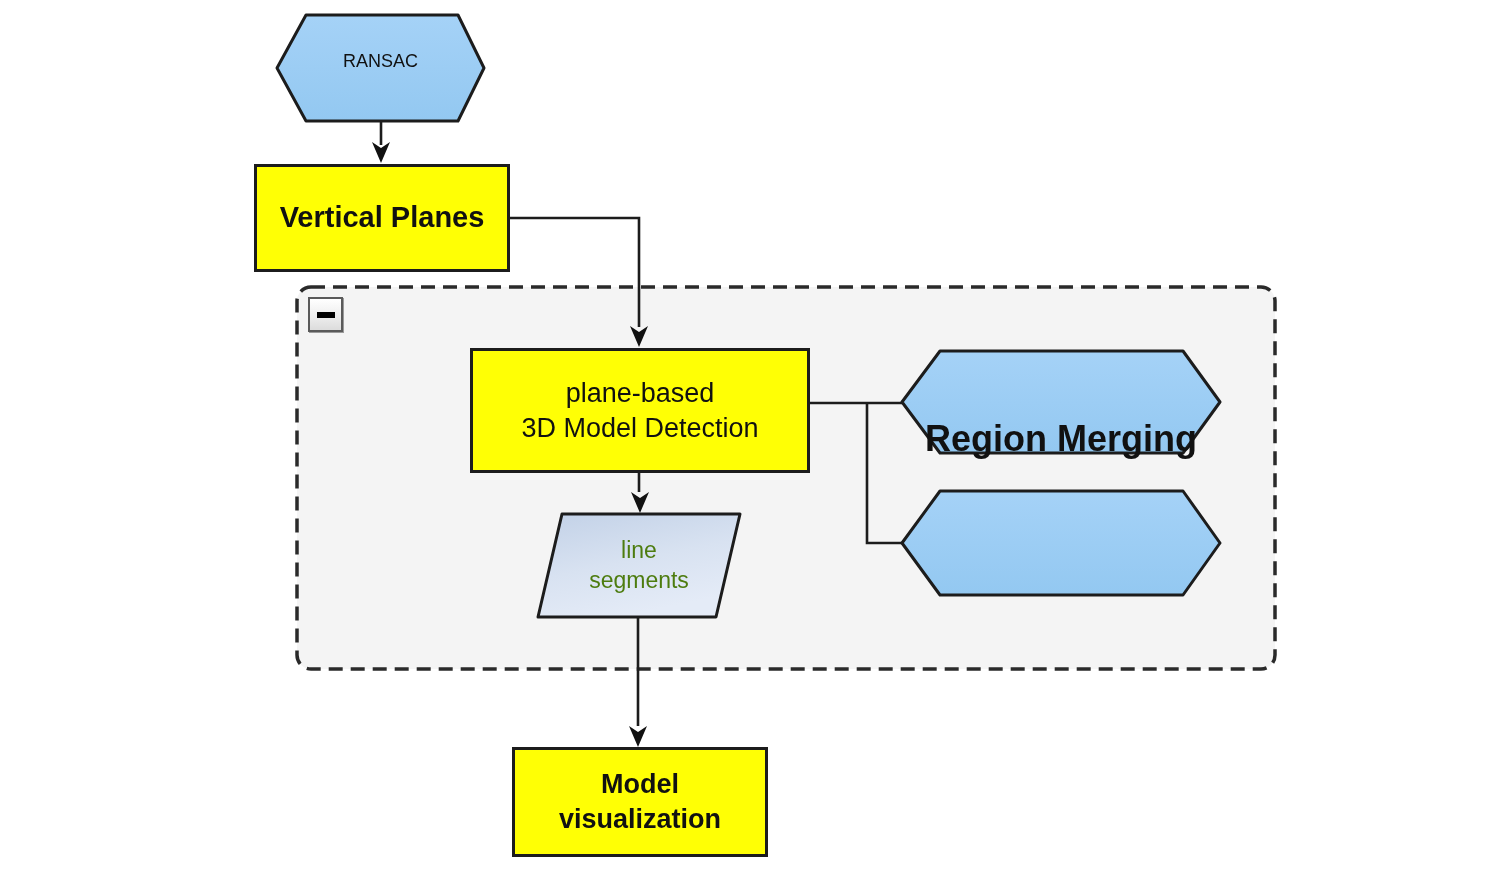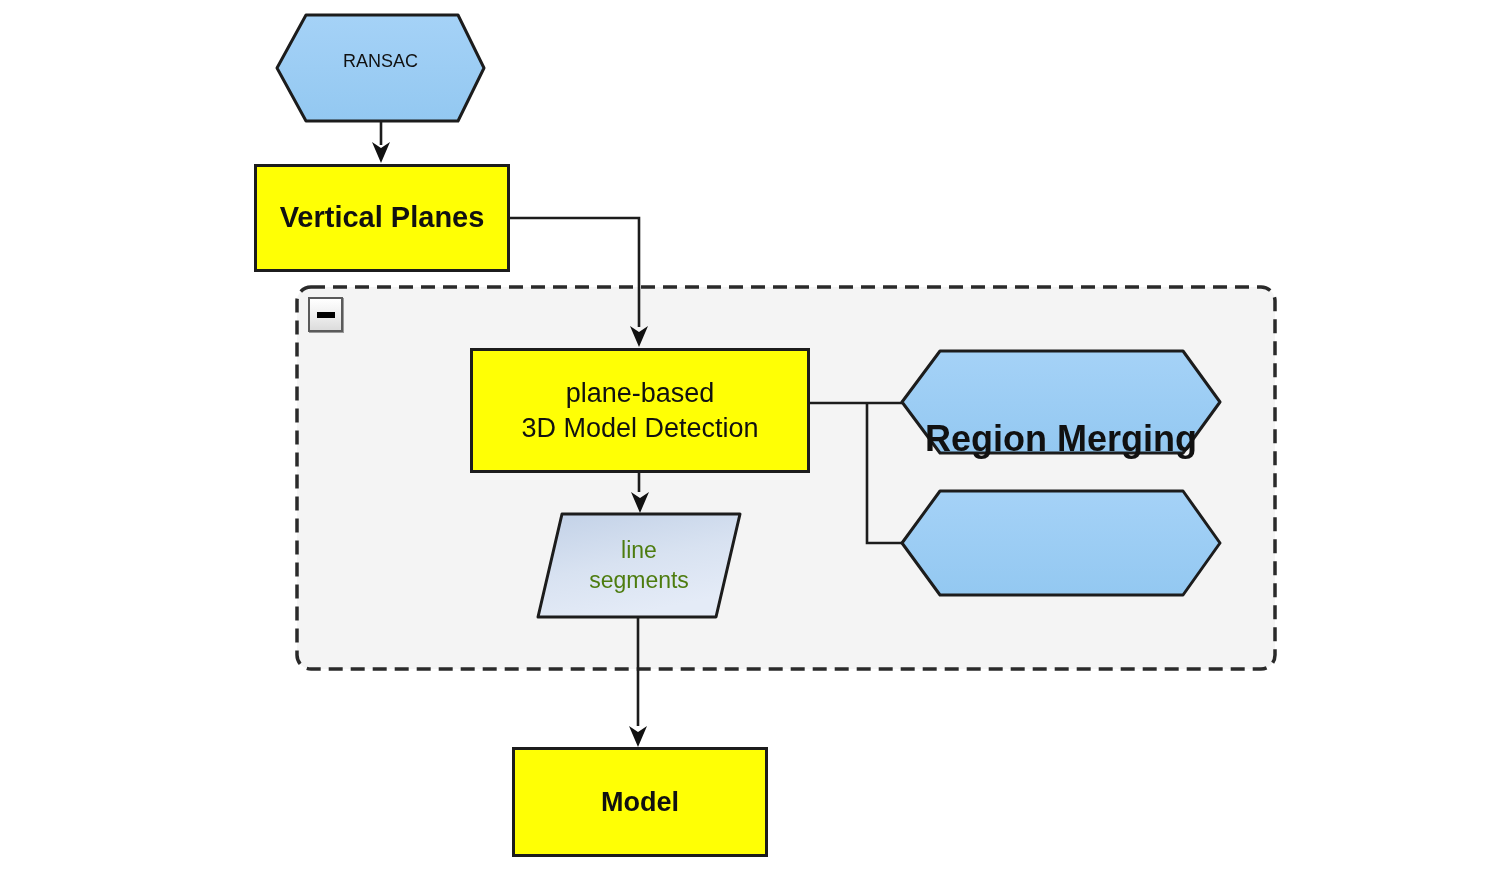--- a/index.html
+++ b/index.html
@@ -130,20 +130,21 @@
     <span>Vertical Planes</span>
   </div>
 
   <div class="rect-node" id="node-plane-based">
     <span>plane-based</span>
     <span>3D Model Detection</span>
   </div>
 
   <div class="rect-node" id="node-model-viz">
     <span>Model</span>
+    <span>visualization</span>
   </div>
 
   <div class="shape-label" id="label-ransac">
     <span>RANSAC</span>
   </div>
   <div class="shape-label" id="label-region-merging">
     <span>Region Merging</span>
   </div>
   <div class="shape-label" id="label-line-segments">
     <span>line</span>

